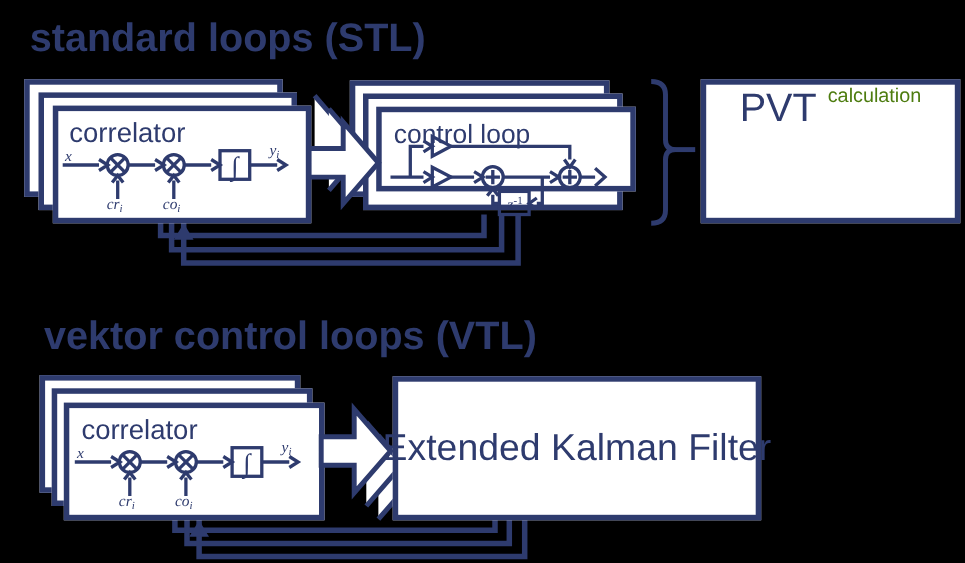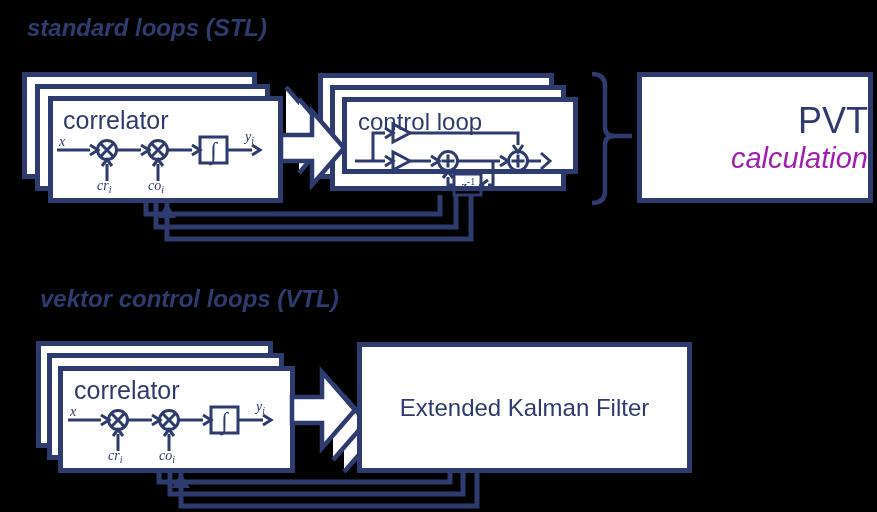--- a/index.html
+++ b/index.html
@@ -1,31 +1,31 @@
 <!DOCTYPE html>
 <html><head>
 <meta charset="utf-8">
 <style>
   html,body{margin:0;padding:0;background:#000;}
   .stage{position:relative;width:877px;height:512px;background:#000000;overflow:hidden;
          font-family:"Liberation Sans",sans-serif;}
   .layer{position:absolute;left:0;top:0;width:877px;height:512px;pointer-events:none;}
   .z1{z-index:1}.z2{z-index:2}.z3{z-index:3}
-  .title{position:absolute;color:#2e3b6e;font-weight:bold;font-size:24px;line-height:1.05;
-         letter-spacing:0px;white-space:nowrap;z-index:2;font-style:italic;}
+  .title{position:absolute;color:#2e3b6e;font-weight:bold;font-size:36px;line-height:1.05;
+         letter-spacing:0px;white-space:nowrap;z-index:2;}
   .box{position:absolute;background:#ffffff;border:5px solid #2e3b6e;box-sizing:border-box;}
   .inner-svg{position:absolute;left:0;top:0;}
   .diag{stroke:#2e3b6e;stroke-width:3;fill:none;}
   .dtext{fill:#2e3b6e;}
   .mathtext{font-family:"Liberation Serif",serif;font-style:italic;fill:#2e3b6e;}
-  .pvt-box{display:flex;align-items:flex-end;justify-content:center;flex-direction:column;}
+  .pvt-box{display:flex;align-items:flex-start;justify-content:center;}
   .pvt-main{color:#2e3b6e;font-size:36px;}
-  .pvt-sub{color:#a21caf;font-size:29px;margin-left:10px;font-style:italic;}
+  .pvt-sub{color:#4d7c0f;font-size:18px;margin-left:10px;}
   .ekf-box{display:flex;flex-direction:column;align-items:center;justify-content:center;}
-  .ekf-line{color:#2e3b6e;font-size:24px;line-height:29px;white-space:nowrap;text-align:center;}
+  .ekf-line{color:#2e3b6e;font-size:34px;line-height:29px;white-space:nowrap;text-align:center;}
 </style>
 </head>
 <body>
 
 <div class="stage">
 
   <svg class="layer z1" width="877" height="512" viewBox="0 0 877 512">
 
     <g stroke="#2e3b6e" stroke-width="5" fill="none">
       <path d="M440,195 L440,214 L146,214 L146,195"></path>

